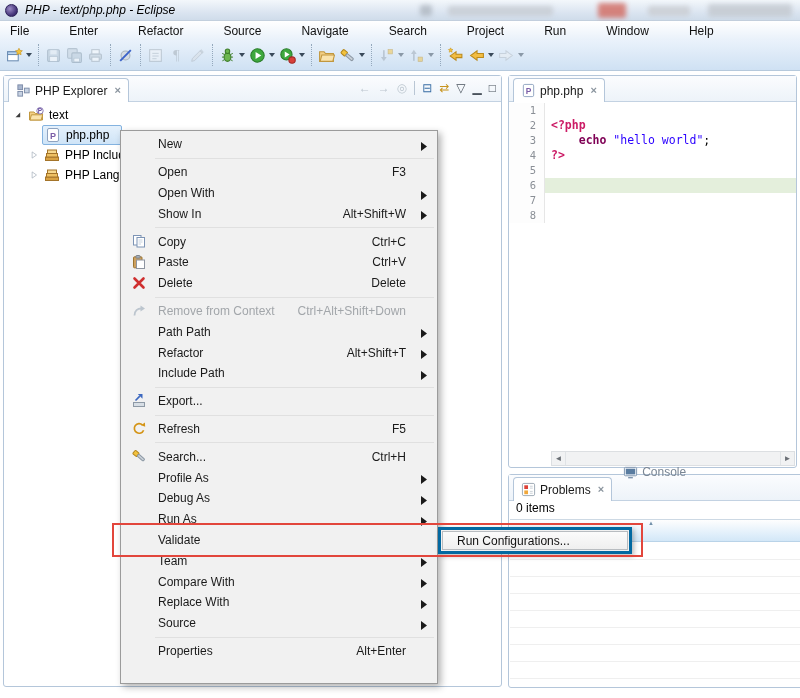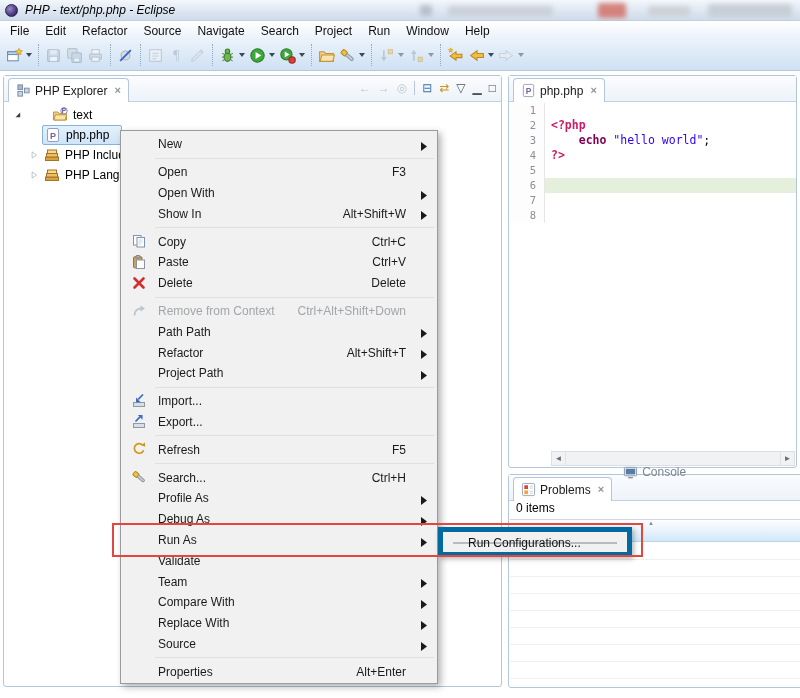--- a/index.html
+++ b/index.html
@@ -18,21 +18,21 @@
   .title-text { font-size:12px; color:#000; margin-left:7px; white-space:nowrap;font-style:italic; }
   .blob { position:absolute; filter:blur(2.5px); border-radius:2px; opacity:.8; }
   .b1 { left:420px; top:5px; width:12px; height:11px; background:#aeb6c0; }
   .b2 { left:448px; top:6px; width:105px; height:10px; background:#c6cbd2; }
   .b3 { left:598px; top:3px; width:28px; height:15px; background:#d2695f; }
   .b4 { left:648px; top:6px; width:42px; height:10px; background:#c9ccd1; }
   .b5 { left:708px; top:4px; width:84px; height:13px; background:#c3c8cf; }
   
   .menubar { position:absolute; top:21px; left:0; right:0; height:19px;
     background:linear-gradient(#ffffff,#e9f1fa); display:flex; align-items:center;
-    padding-left:2px; font-size:12px; color:#111; }
+    padding-left:2px; font-size:12px; color:#111;gap:24px; }
   .mb-item { padding:2px 8px; }
   
   .toolbar { position:absolute; top:40px; left:0; right:0; height:31px;
     background:linear-gradient(#eaf2fb,#cfe1f3); border-bottom:1px solid #b6c9dc;
     display:flex; align-items:center; padding-left:4px; }
   .tb-btn { height:24px; display:flex; align-items:center; padding:0 2px; }
   .tb-btn svg { width:17px; height:17px; display:block; }
   .caret { width:0; height:0; border-left:3.5px solid transparent; border-right:3.5px solid transparent;
     border-top:4px solid #3a4a5a; margin-left:3px; }
   .tb-sep { width:1px; height:22px; border-left:1px dotted #94a8bc; margin:0 4px; }
@@ -94,22 +94,22 @@
   .mi { height:20.8px; display:flex; align-items:center; position:relative;
     padding-left:36px; padding-right:30px; }
   .mic { position:absolute; left:9px; top:2px; width:16px; height:16px; }
   .mic svg { width:16px; height:16px; display:block; }
   .mis { margin-left:auto; padding-left:12px; }
   .mia { position:absolute; right:9px; top:6px; }
   .msep { border-top:1px solid #e0e0e0; margin:3px 2px 3px 33px; height:0; }
   .mi.disabled { color:#a2a6aa; }
   
   .submenu { position:absolute; left:438px; top:527px; width:194px; height:27px;
-    background:#f1f1f1; border:5px solid #0369a1; box-shadow:2px 2px 5px rgba(0,0,0,.28);
-    z-index:55; padding:10px; }
+    background:#f1f1f1; border:3px solid #0369a1; box-shadow:2px 2px 5px rgba(0,0,0,.28);
+    z-index:55; padding:1px; }
   .submenu-item { height:100%; border:1px solid #b8bcc0; background:linear-gradient(#fbfbfb,#efefef);
     display:flex; align-items:center; padding-left:14px; font-size:12px; color:#111; }
   
   .red-box { position:absolute; left:112px; top:523px; width:531px; height:34px;
     border:2px solid #e2463c; z-index:60; pointer-events:none; }
 </style>
 <style>.tk-tag{color:#cc1c66;font-weight:bold}.tk-keyword{color:#7f0055;font-weight:bold}.tk-string{color:#2a00ff}.tk-plain{color:#000000}</style></head>
 <body>
 
 <div class="titlebar">
@@ -117,21 +117,21 @@
   <span class="title-text">PHP - text/php.php - Eclipse</span>
   <span class="blob b1"></span>
   <span class="blob b2"></span>
   <span class="blob b3"></span>
   <span class="blob b4"></span>
   <span class="blob b5"></span>
 </div>
 
 <div class="menubar" id="menubar">
     <div class="mb-item">File</div>
-    <div class="mb-item">Edit</div>
+    <div class="mb-item">Enter</div>
     <div class="mb-item">Refactor</div>
     <div class="mb-item">Source</div>
     <div class="mb-item">Navigate</div>
     <div class="mb-item">Search</div>
     <div class="mb-item">Project</div>
     <div class="mb-item">Run</div>
     <div class="mb-item">Window</div>
     <div class="mb-item">Help</div>
   </div>
 
@@ -328,21 +328,21 @@
           <span class="vt-dim">◎</span>
           <span class="vt-sep"></span>
           <span style="color: rgb(58, 110, 165);">⊟</span>
           <span style="color: rgb(200, 148, 30);">⇄</span>
           <span style="color: rgb(73, 82, 92);">▽</span>
           <span style="color: rgb(73, 82, 92);">▁</span>
           <span style="color: rgb(73, 82, 92);">□</span>
         </div>
     </div>
     <div class="tree" id="tree">
-        <div class="trow" style="padding-left: 6px; gap: 24px;">
+        <div class="trow" style="padding-left: 6px;">
           <span class="texp">
             <svg viewBox="0 0 16 16" width="10" height="10">
               <path d="M4 11.5h7.5V4z" fill="#3c3c3c"></path>
             </svg>
           </span>
           <span class="nbox">
             <span class="tico">
               <svg viewBox="0 0 16 16">
                 <path d="M1.5 5h4.5l1.4 1.5h7.1V13H1.5z" fill="#f3cf86" stroke="#c1973e"></path>
                 <path d="M3.4 7.8h11.3l-1.5 5.2H2z" fill="#fae3ac" stroke="#c1973e"></path>
@@ -574,36 +574,26 @@
         </svg></span>
     </div>
     <div class="mi">
       <span class="mil">Refactor</span>
       <span class="mis">Alt+Shift+T</span>
       <span class="mia"><svg width="6" height="9" viewBox="0 0 6 9">
           <path d="M0 0v9l6-4.5z" fill="#1a1a1a"></path>
         </svg></span>
     </div>
     <div class="mi">
-      <span class="mil">Project Path</span>
+      <span class="mil">Include Path</span>
       <span class="mia"><svg width="6" height="9" viewBox="0 0 6 9">
           <path d="M0 0v9l6-4.5z" fill="#1a1a1a"></path>
         </svg></span>
     </div>
     <div class="msep"></div>
-    <div class="mi">
-      <span class="mic">
-        <svg viewBox="0 0 16 16">
-          <rect x="2.5" y="9.5" width="11" height="4" fill="#d7dee5" stroke="#8d99a5"></rect>
-          <path d="M12 1.5L7.2 6.3" stroke="#3c68c0" stroke-width="1.7"></path>
-          <path d="M5 4.5v4.7h4.7z" fill="#3c68c0"></path>
-        </svg>
-      </span>
-      <span class="mil">Import...</span>
-    </div>
     <div class="mi">
       <span class="mic">
         <svg viewBox="0 0 16 16">
           <rect x="2.5" y="9.5" width="11" height="4" fill="#d7dee5" stroke="#8d99a5"></rect>
           <path d="M4.5 7.5l4.3-4.3" stroke="#3c68c0" stroke-width="1.7"></path>
           <path d="M6.8 1h4.7v4.7z" fill="#3c68c0"></path>
         </svg>
       </span>
       <span class="mil">Export...</span>
     </div>

